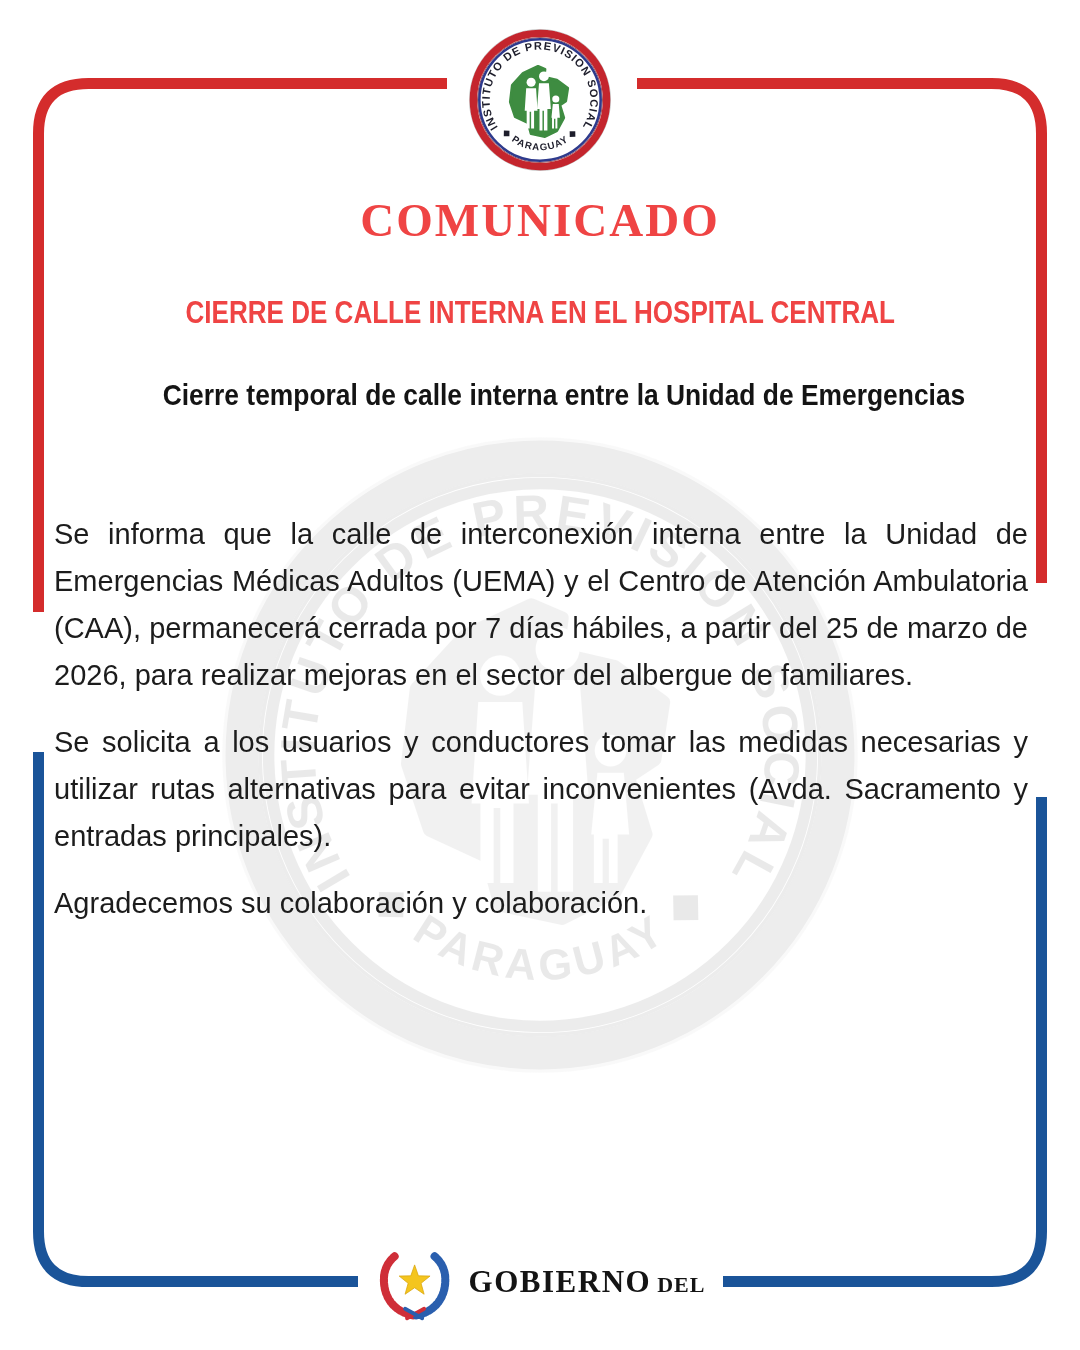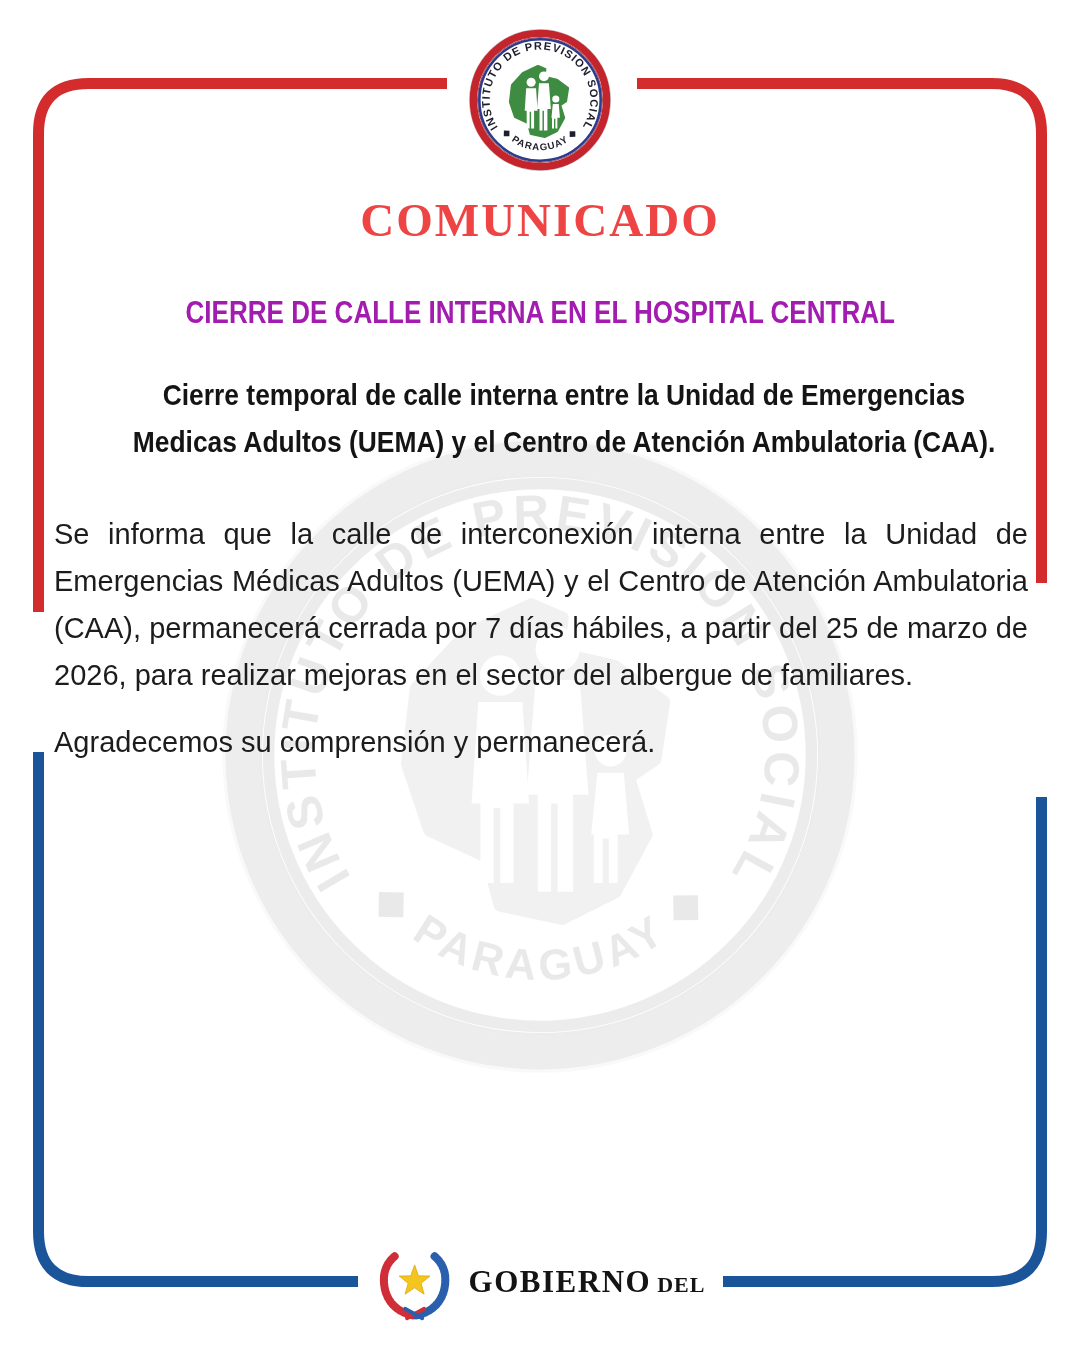--- a/index.html
+++ b/index.html
@@ -16,21 +16,21 @@
 
   
   .seal{position:absolute;left:50%;top:26px;width:148px;height:148px;
         transform:translateX(-50%);}
 
   
   .title{position:absolute;left:0;right:0;top:193px;text-align:center;
          font-family:"Liberation Serif",serif;font-weight:bold;
          font-size:47px;letter-spacing:2px;color:#ef4444;}
   .subtitle{position:absolute;left:0;right:0;top:295px;text-align:center;
-            font-weight:bold;font-size:31px;color:#a21caf;white-space:nowrap;}
+            font-weight:bold;font-size:31px;color:#ef4444;white-space:nowrap;}
   .subtitle .squeeze{display:inline-block;transform:scaleX(.84);transform-origin:center;}
 
   .lead{position:absolute;left:0;right:0;top:371px;text-align:center;
         font-weight:bold;font-size:30px;line-height:47px;color:#141414;}
   .lead .line{display:block;white-space:nowrap;padding-left:48px;}
   .lead .squeeze{display:inline-block;transform:scaleX(.88);transform-origin:center;}
 
   
   .body-text{position:absolute;left:54px;right:52px;top:503px;
              font-size:29px;line-height:47px;text-align:justify;color:#1c1c1c;}
@@ -103,26 +103,26 @@
 </div>
 
 <div class="title">COMUNICADO</div>
 
 <div class="subtitle">
   <span class="squeeze">CIERRE DE CALLE INTERNA EN EL HOSPITAL CENTRAL</span>
 </div>
 
 <div class="lead">
   <span class="line"><span class="squeeze">Cierre temporal de calle interna entre la Unidad de Emergencias</span></span>
-  <span class="line"><span class="squeeze">Medicas Adultos (UEMA) y el Centro de Atención Ambulatoria (CAA).</span></span>
 </div>
 
 <div class="body-text">
   <p>Se informa que la calle de interconexión interna entre la Unidad de Emergencias Médicas Adultos (UEMA) y el Centro de Atención Ambulatoria (CAA), permanecerá cerrada por 7 días hábiles, a partir del 25 de marzo de 2026, para realizar mejoras en el sector del albergue de familiares.</p>
-  <p>Agradecemos su comprensión y permanecerá.</p>
+  <p>Se solicita a los usuarios y conductores tomar las medidas necesarias y utilizar rutas alternativas para evitar inconvenientes (Avda. Sacramento y entradas principales).</p>
+  <p>Agradecemos su colaboración y colaboración.</p>
 </div>
 
 <div class="gov">
   <svg class="gov-emblem" viewBox="0 0 84 84">
     <path d="M 40 76 C 20 72, 8 56, 10 34 C 11 26, 15 19, 21 14" fill="none" stroke="#cf2e38" stroke-width="8.5" stroke-dasharray="2.4 2.2" stroke-linecap="round"></path>
     <path d="M 44 76 C 64 72, 76 56, 74 34 C 73 26, 69 19, 63 14" fill="none" stroke="#2a5fae" stroke-width="8.5" stroke-dasharray="2.4 2.2" stroke-linecap="round"></path>
     <path d="M 34 79 L 52 69" stroke="#cf2e38" stroke-width="4" stroke-linecap="round"></path>
     <path d="M 50 79 L 32 69" stroke="#2a5fae" stroke-width="4" stroke-linecap="round"></path>
     <polygon points="42,23 46,34.5 58.2,34.7 48.8,42.3 52,53.8 42,47 32,53.8 35.2,42.3 25.8,34.7 38,34.5" fill="#f4c51e" stroke="#d9a50e" stroke-width="0.8" stroke-linejoin="round"></polygon>
   </svg>

